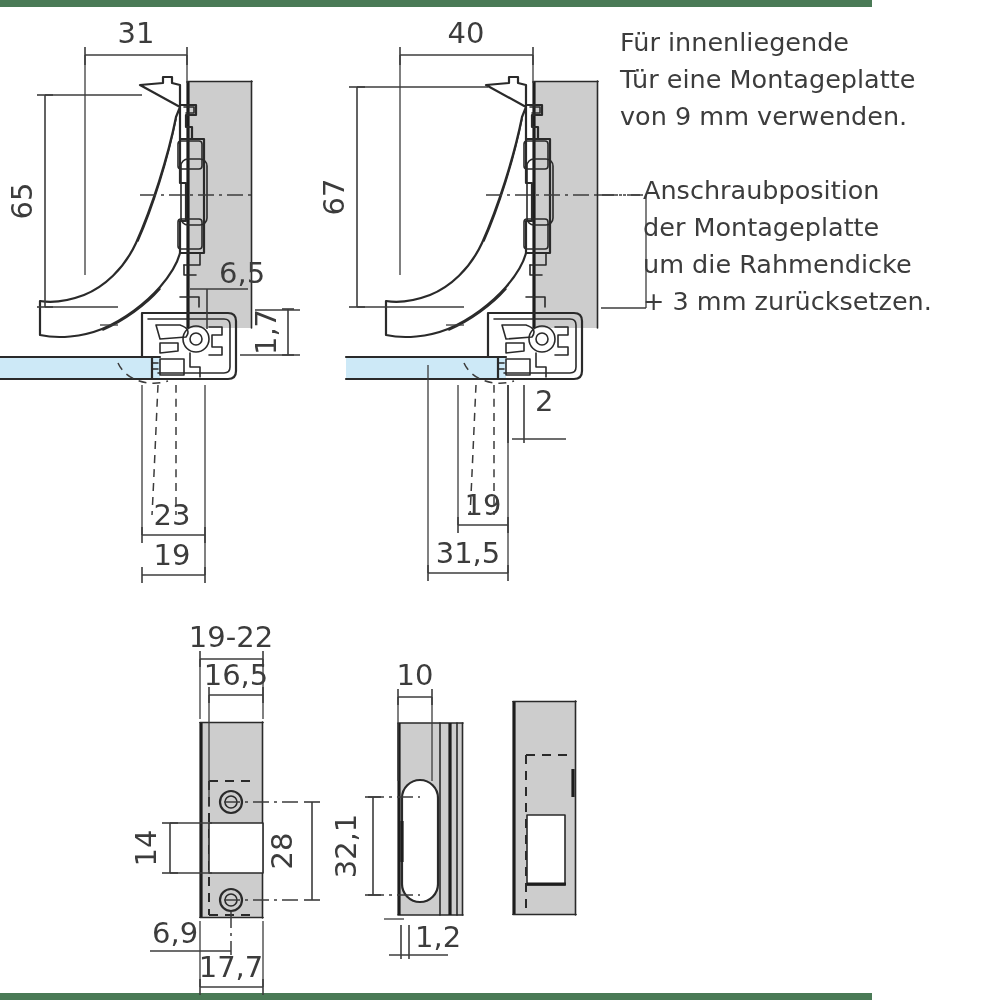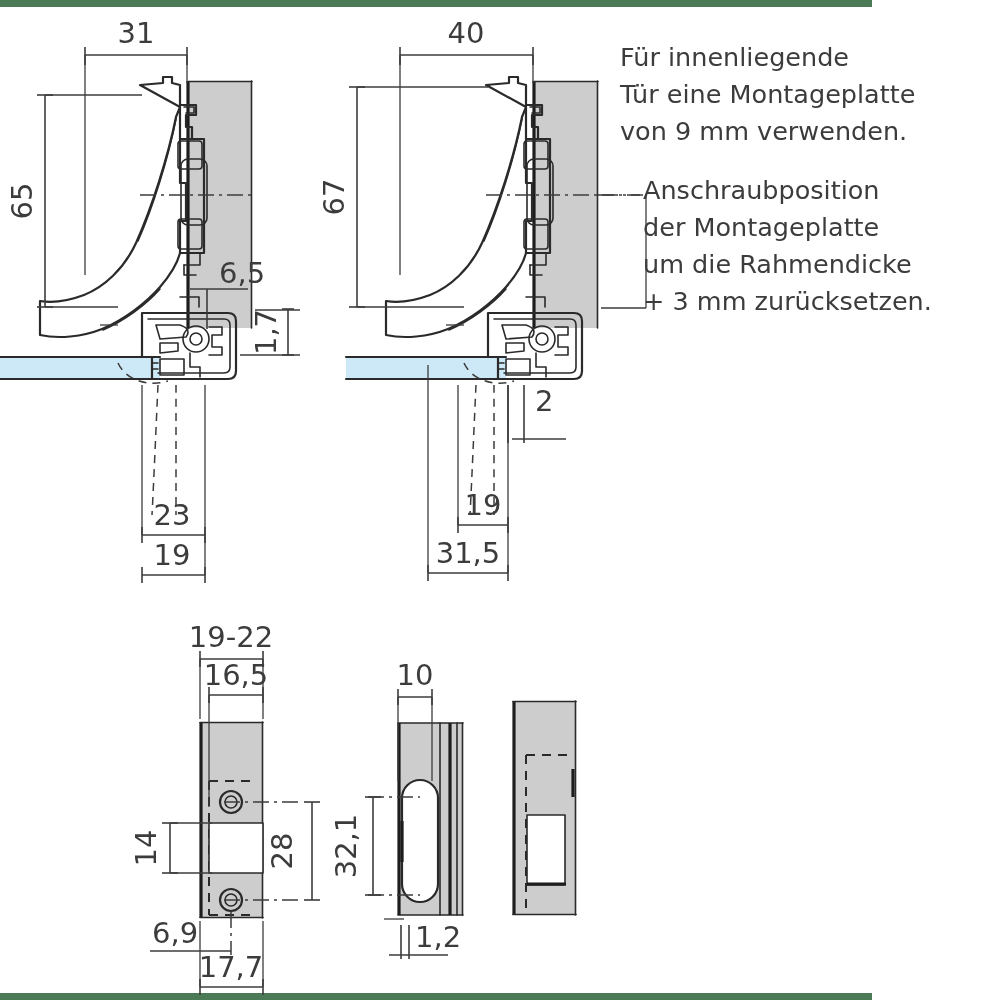--- a/index.html
+++ b/index.html
@@ -3,21 +3,21 @@
 <meta charset="utf-8">
 <style>
   html,body{margin:0;padding:0;background:#ffffff;}
   body{width:1000px;height:1000px;overflow:hidden;
        font-family:"DejaVu Sans","Liberation Sans",sans-serif;}
   #page{position:relative;width:872px;height:1000px;background:#fff;box-sizing:border-box;
         border-top:7px solid #4a7a56;border-bottom:7px solid #4a7a56;}
   #stage{position:absolute;left:0;top:0;width:1000px;height:1000px;}
   svg{display:block;}
   .note{position:absolute;color:#3c3c3c;font-size:25.5px;line-height:37px;white-space:pre;}
-  #note1{left:620px;top:32px;}
+  #note1{left:620px;top:17px;}
   #note2{left:643px;top:165px;}
 </style>
 </head>
 <body>
 
 <div id="page">
   <div id="stage">
 
   <svg width="1000" height="1000" viewBox="0 0 1000 1000">
     <defs>

